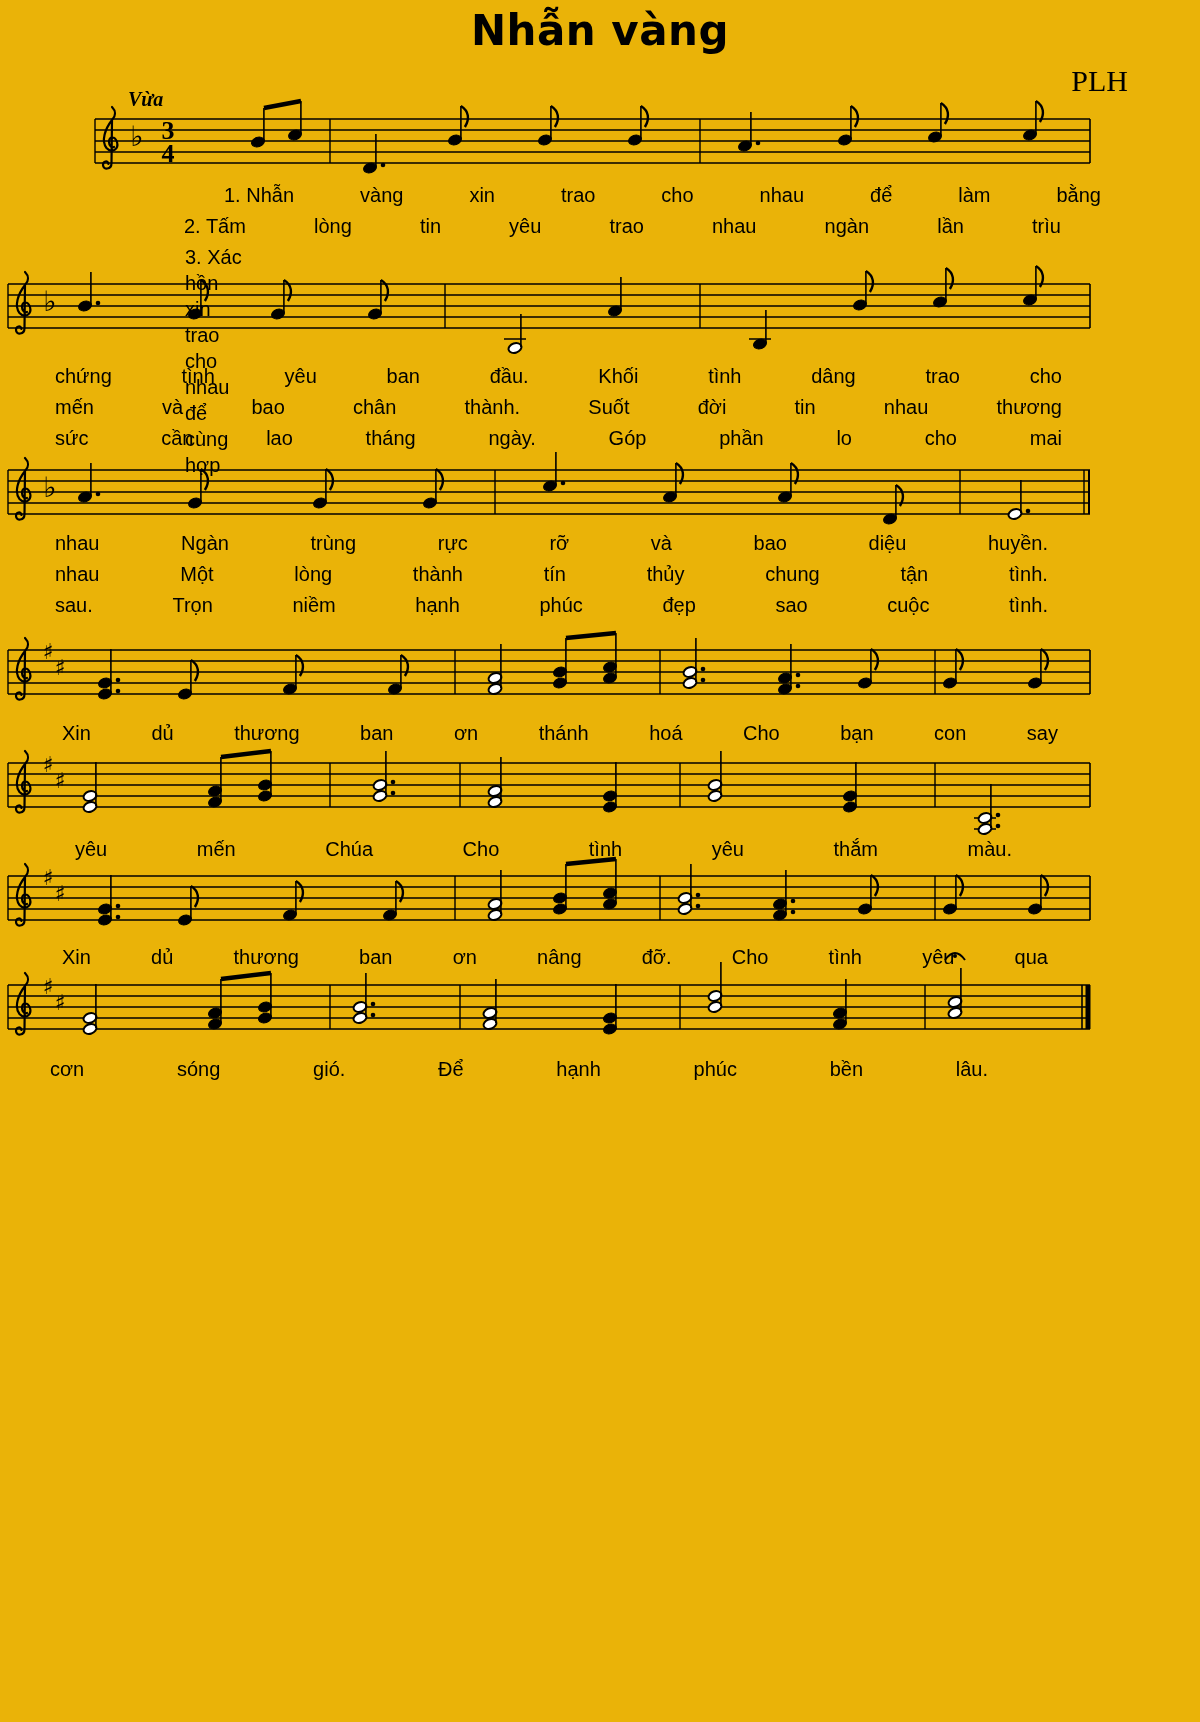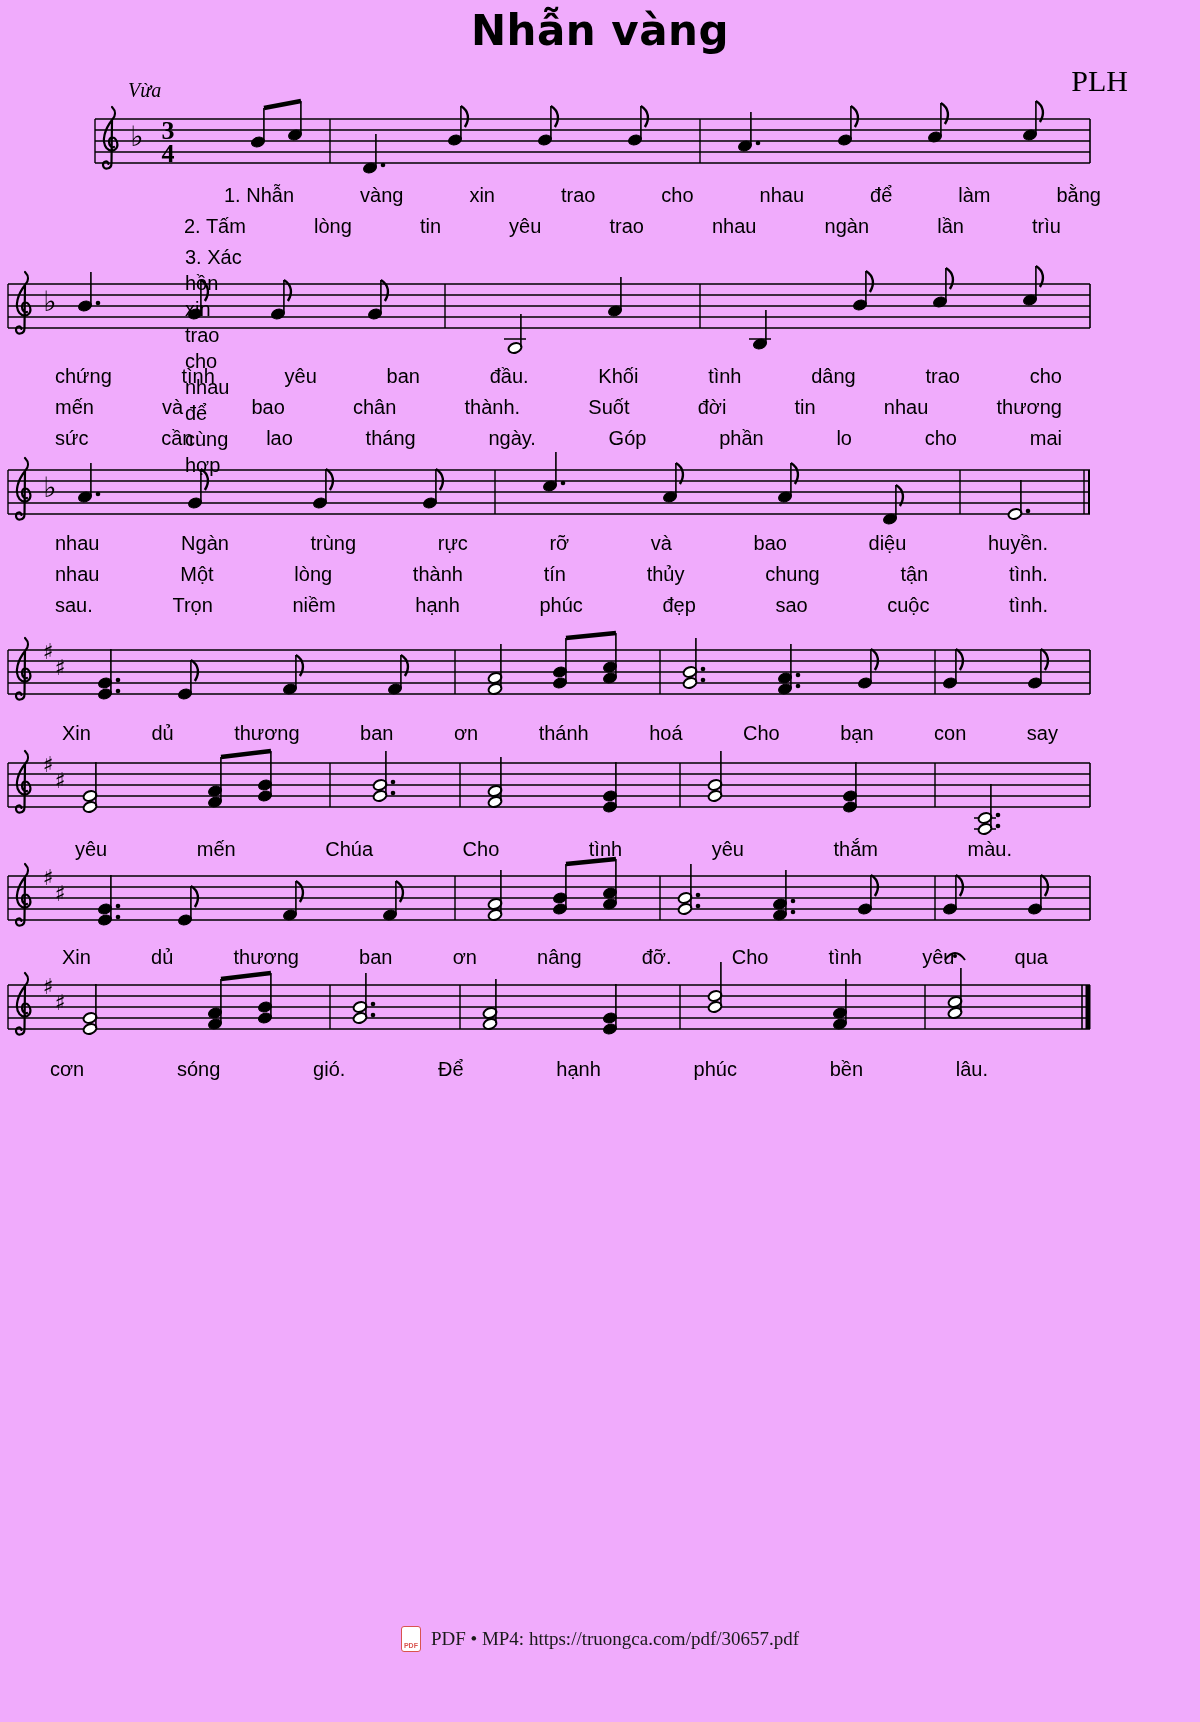--- a/index.html
+++ b/index.html
@@ -1,24 +1,24 @@
 <!DOCTYPE html>
 <html><head>
 <meta charset="utf-8">
 <style>
   html,body{margin:0;padding:0;background:#fff;}
-  .page{position:relative;width:1200px;height:1722px;background:#f0abfc;overflow:hidden;
+  .page{position:relative;width:1200px;height:1722px;background:#eab308;overflow:hidden;
         font-family:"Liberation Sans",sans-serif;color:#000;}
   .song-title{position:absolute;top:6px;left:0;right:0;text-align:center;
         font-size:42px;font-weight:800;letter-spacing:.5px;margin:0;
         font-family:"DejaVu Sans",sans-serif;}
   .composer{position:absolute;top:64px;right:72px;font-family:"Liberation Serif",serif;
         font-size:30px;}
-  .tempo{position:absolute;top:79px;left:128px;font-family:"Liberation Serif",serif;
-        font-size:20px;font-weight:normal;font-style:italic;}
+  .tempo{position:absolute;top:88px;left:128px;font-family:"Liberation Serif",serif;
+        font-size:20px;font-weight:bold;font-style:italic;}
   svg.notation{position:absolute;left:0;top:0;}
   .lyric-row{position:absolute;display:flex;justify-content:space-between;
         font-size:20px;line-height:26px;white-space:nowrap;}
   .syl{display:inline-block;}
   .footer{position:absolute;top:1626px;left:0;right:0;display:flex;align-items:center;
         justify-content:center;gap:10px;font-family:"Liberation Serif",serif;font-size:19px;}
   .pdf-icon{width:20px;height:26px;border:1.5px solid #d9534f;border-radius:3px;
         display:inline-flex;align-items:flex-end;justify-content:center;background:#fff;
         box-sizing:border-box;}
   .pdf-icon-label{font-family:"Liberation Sans",sans-serif;font-size:7px;font-weight:bold;
@@ -522,19 +522,13 @@
         <span class="syl">sóng</span>
         <span class="syl">gió.</span>
         <span class="syl">Để</span>
         <span class="syl">hạnh</span>
         <span class="syl">phúc</span>
         <span class="syl">bền</span>
         <span class="syl">lâu.</span>
       </div>
     </div>
 
-  <div class="footer">
-    <span class="pdf-icon">
-      <span class="pdf-icon-label">PDF</span>
-    </span>
-    <span class="footer-text">PDF • MP4: https://truongca.com/pdf/30657.pdf</span>
-  </div>
 </div>
 
 </body></html>

